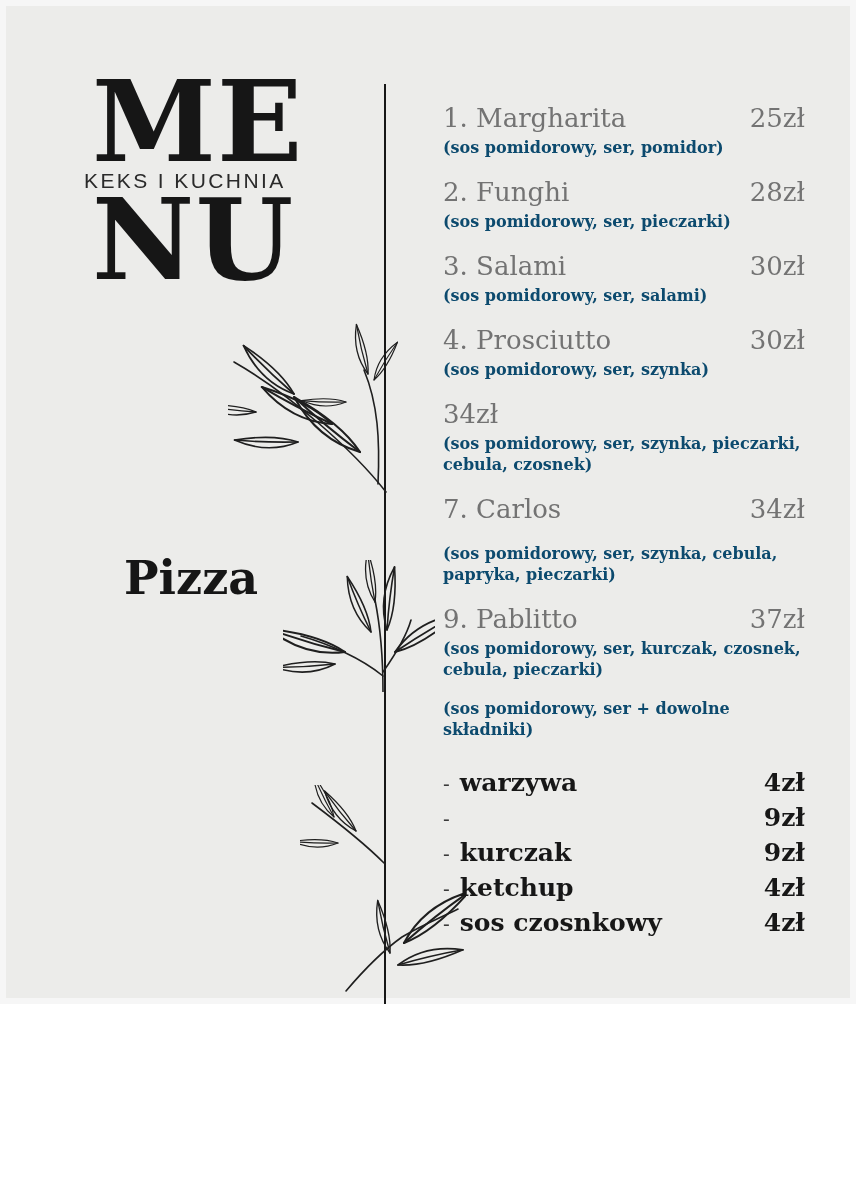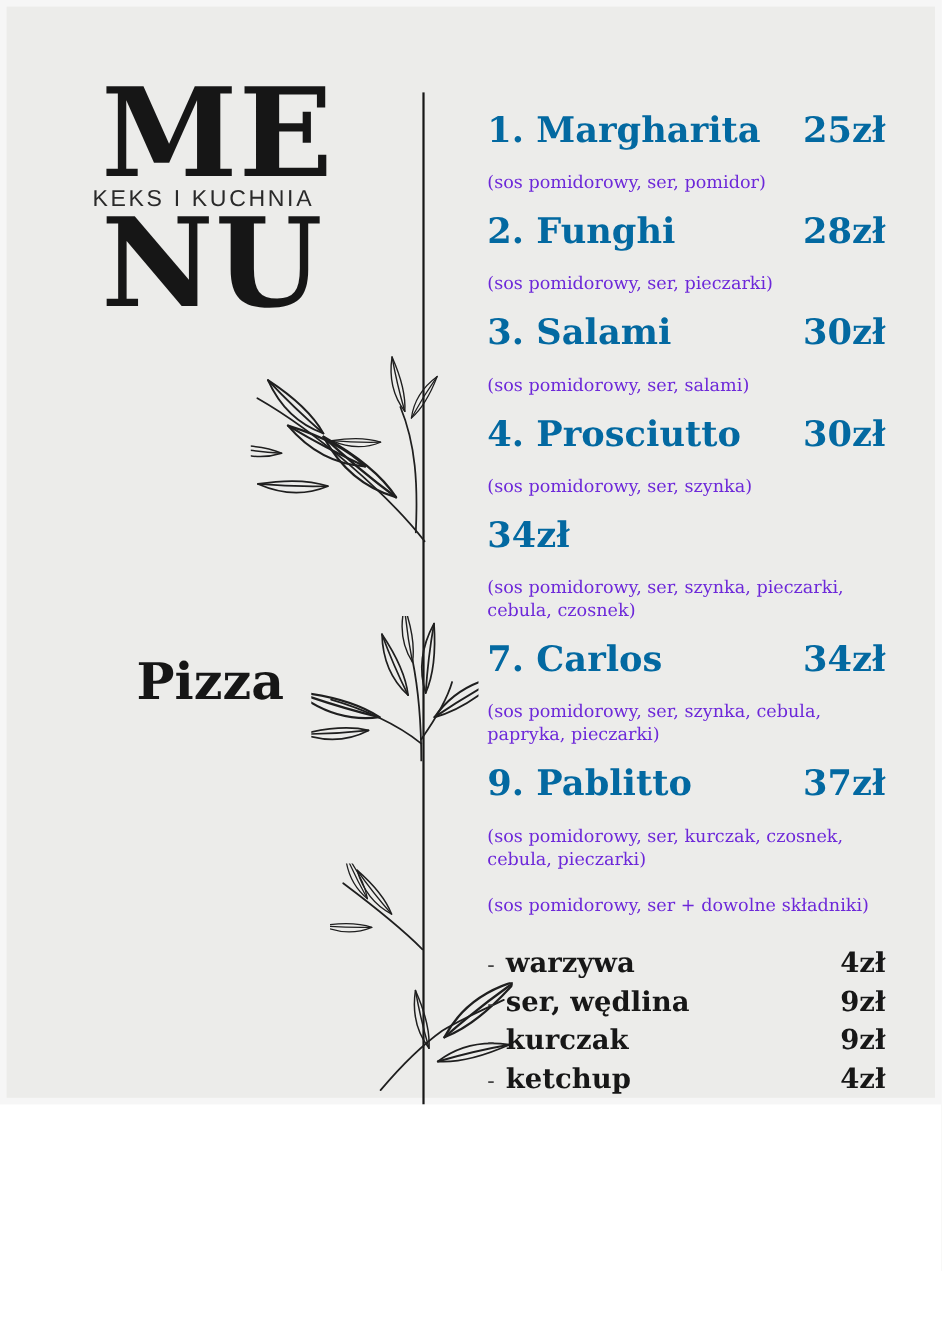--- a/index.html
+++ b/index.html
@@ -26,48 +26,48 @@
   .logo-me{top:66px;}
   .logo-nu{top:184px;}
   .logo-subtitle{
     position:absolute;left:84px;top:169px;
     font-family:"Liberation Sans", sans-serif;
     font-size:21px;font-weight:400;letter-spacing:2.4px;
     color:#2a2a2a;white-space:nowrap;
   }
   
   .section-heading{
-    position:absolute;left:124px;top:592px;
+    position:absolute;left:124px;top:551px;
     font-size:46px;font-weight:700;color:#161616;
   }
   
   .divider{
     position:absolute;left:384px;top:84px;
     width:2px;height:1033px;background:#171717;
   }
   
   .branch{position:absolute;}
   .branch path,.branch use{
     stroke:#1f1f1f;stroke-width:1.6;fill:none;
     stroke-linecap:round;stroke-linejoin:round;
   }
   
   .menu-col{
     position:absolute;left:443px;top:102px;width:362px;
   }
   .item{margin-bottom:18px;}
   .item-row{
     display:flex;justify-content:space-between;align-items:baseline;
-    font-size:32px;font-weight:700;line-height:32px;color:#0369a1;
+    font-size:26px;font-weight:400;line-height:32px;color:#737373;
   }
   .item-name{white-space:nowrap;}
   .item-price{white-space:nowrap;text-align:right;}
   .item-desc{
-    font-size:16px;line-height:21px;margin-top:21px;
-    color:#6d28d9;font-weight:400;
+    font-size:16px;line-height:21px;margin-top:3px;
+    color:#0c4a6e;font-weight:700;
   }
   
   .extras{margin-top:26px;}
   .extra-row{
     display:flex;justify-content:space-between;align-items:baseline;
     font-size:25px;font-weight:700;line-height:34px;color:#171717;
   }
   .extra-left{display:flex;align-items:baseline;}
   .extra-dash{
     font-weight:400;font-size:20px;color:#3a3a3a;
@@ -197,21 +197,20 @@
         <div class="extra-row">
           <span class="extra-left">
             <span class="extra-dash">-</span>
             <span class="extra-label">warzywa</span>
           </span>
           <span class="extra-price">4zł</span>
         </div>
         <div class="extra-row">
           <span class="extra-left">
             <span class="extra-dash">-</span>
-            <span class="extra-label">ser, wędlina</span>
           </span>
           <span class="extra-price">9zł</span>
         </div>
         <div class="extra-row">
           <span class="extra-left">
             <span class="extra-dash">-</span>
             <span class="extra-label">kurczak</span>
           </span>
           <span class="extra-price">9zł</span>
         </div>

